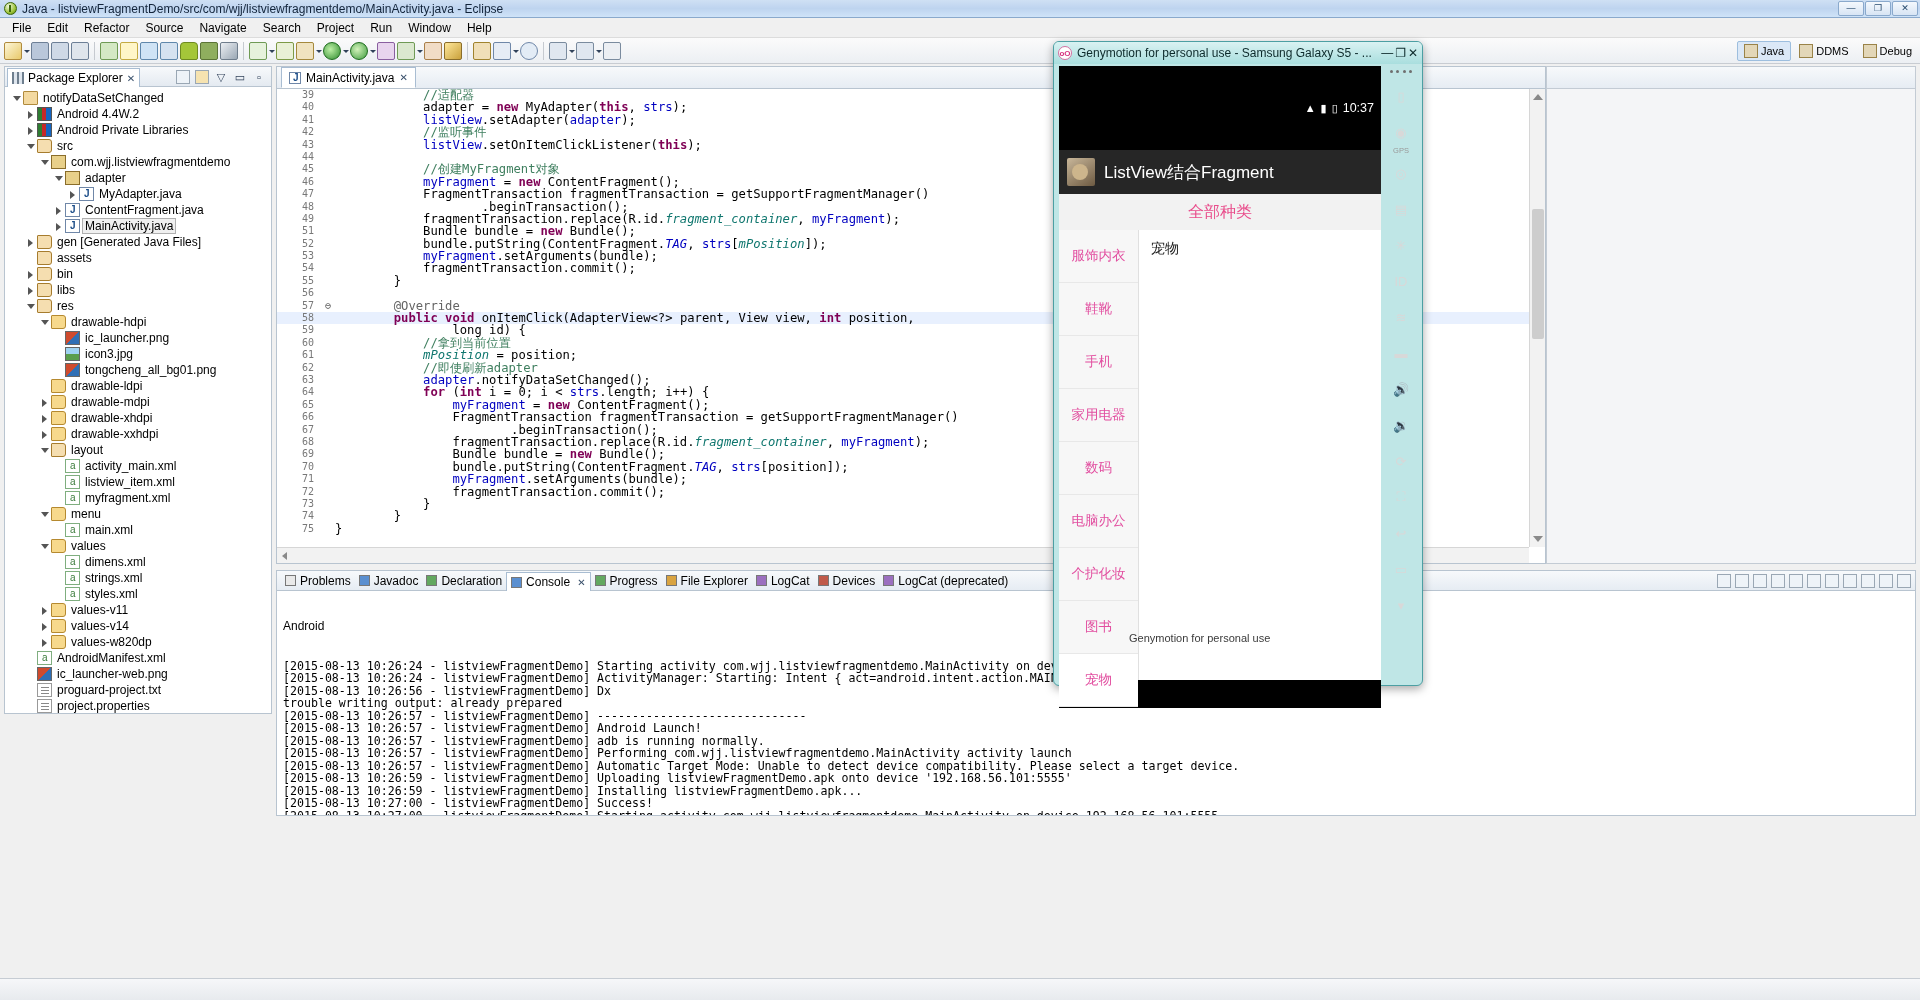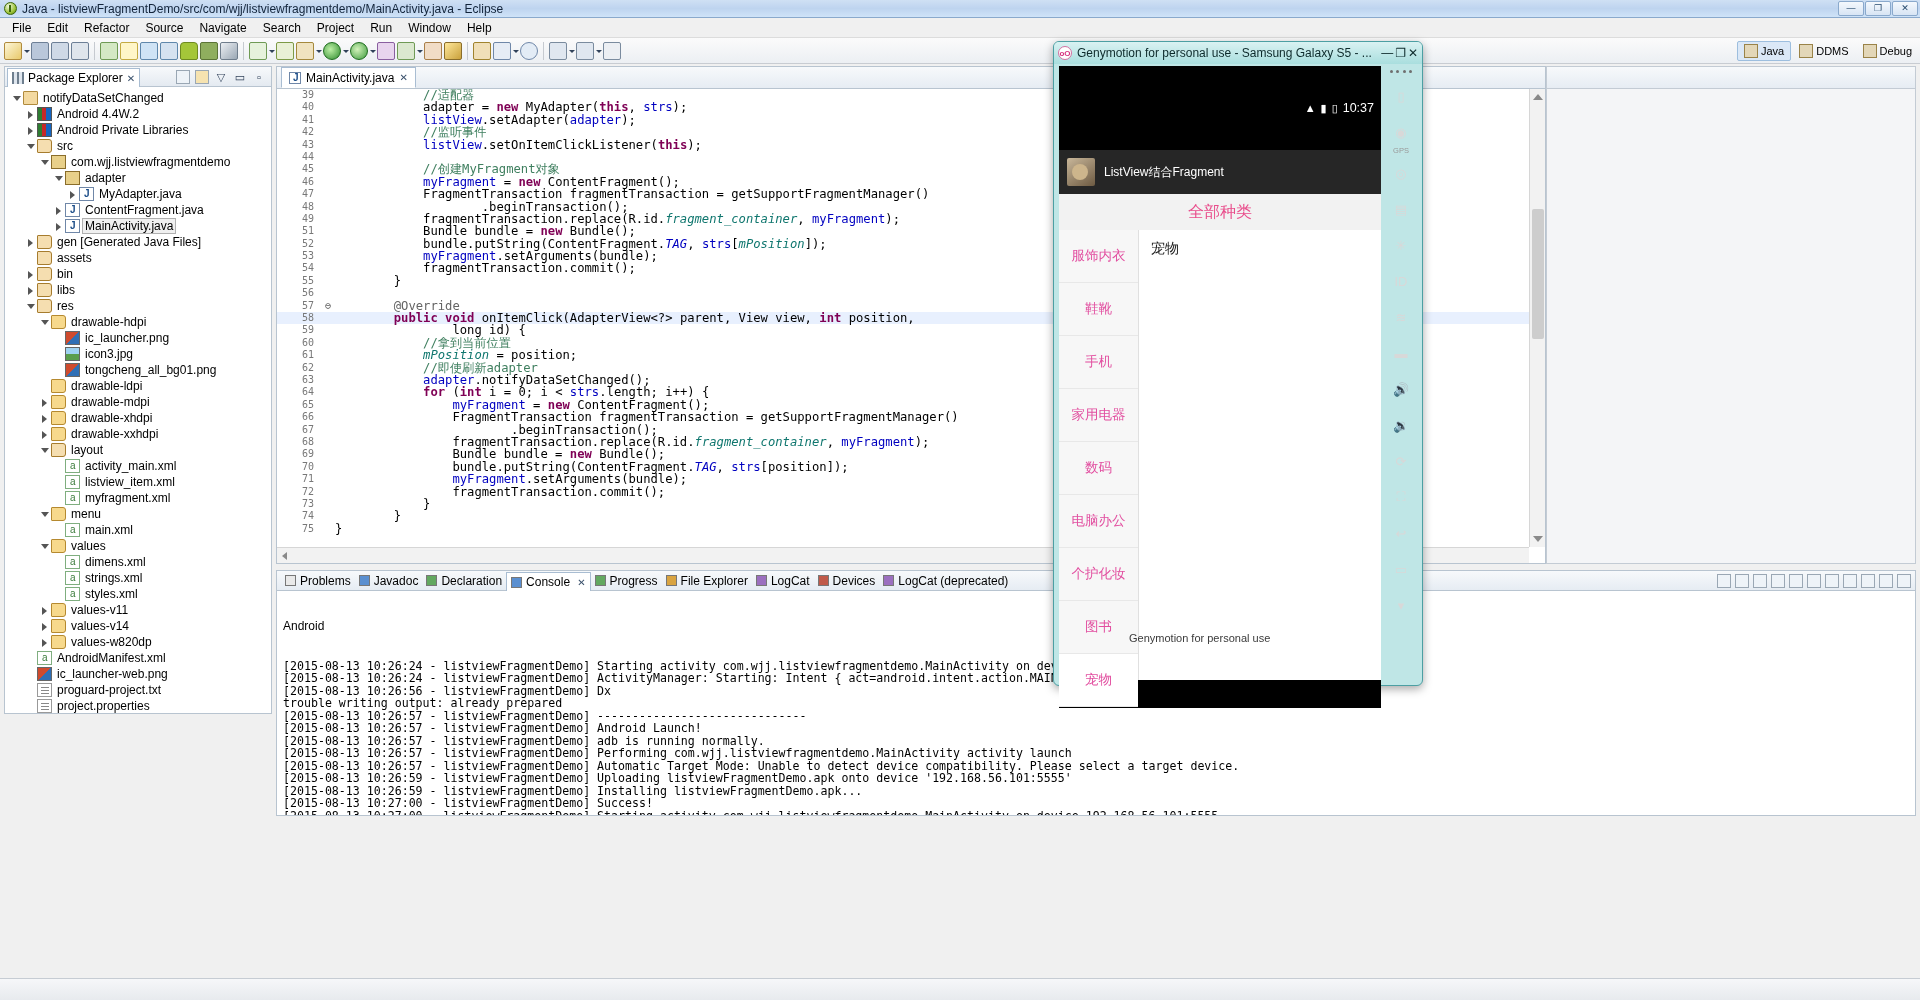--- a/index.html
+++ b/index.html
@@ -250,21 +250,21 @@
   .and-status {
     height:28px; background:#000; display:flex; align-items:center;
     justify-content:flex-end; padding-right:7px; gap:5px; color:#fff; font-size:12.5px;
   }
   .and-statusfill{ height:56px;background:#000; }
   .and-actionbar {
     height:44px; background:#262626; display:flex; align-items:center; padding-left:8px; gap:9px;
   }
   .and-appicon { width:28px;height:28px;background:linear-gradient(145deg,#c9b79a,#6d5a42);border-radius:2px; overflow:hidden; position:relative;}
   .and-appicon:after{content:"";position:absolute;left:5px;top:6px;width:16px;height:16px;border-radius:50%;background:#cdb58c;}
-  .and-apptitle { color:#fff; font-size:12px; }
+  .and-apptitle { color:#fff; font-size:17px; }
   .and-screen { background:#fff; height:calc(100% - 128px); display:flex; flex-direction:column; }
   .and-header { text-align:center; color:#e94c8b; font-size:16px; padding:8px 0 7px; background:#f2f2f2; }
   .and-content { display:flex; flex:1 1 auto; min-height:0; }
   .and-list { width:80px; background:#f7f7f7; border-right:1px solid #e0e0e0; }
   .and-li {
     height:53px; display:flex; align-items:center; justify-content:center;
     color:#e24fa0; font-size:13.5px; border-bottom:1px solid #e8e8e8;
   }
   .and-li.sel { background:#fff; color:#e24fa0; }
   .and-frag { flex:1 1 auto; background:#fff; padding:10px 12px; font-size:14px; color:#222; }

